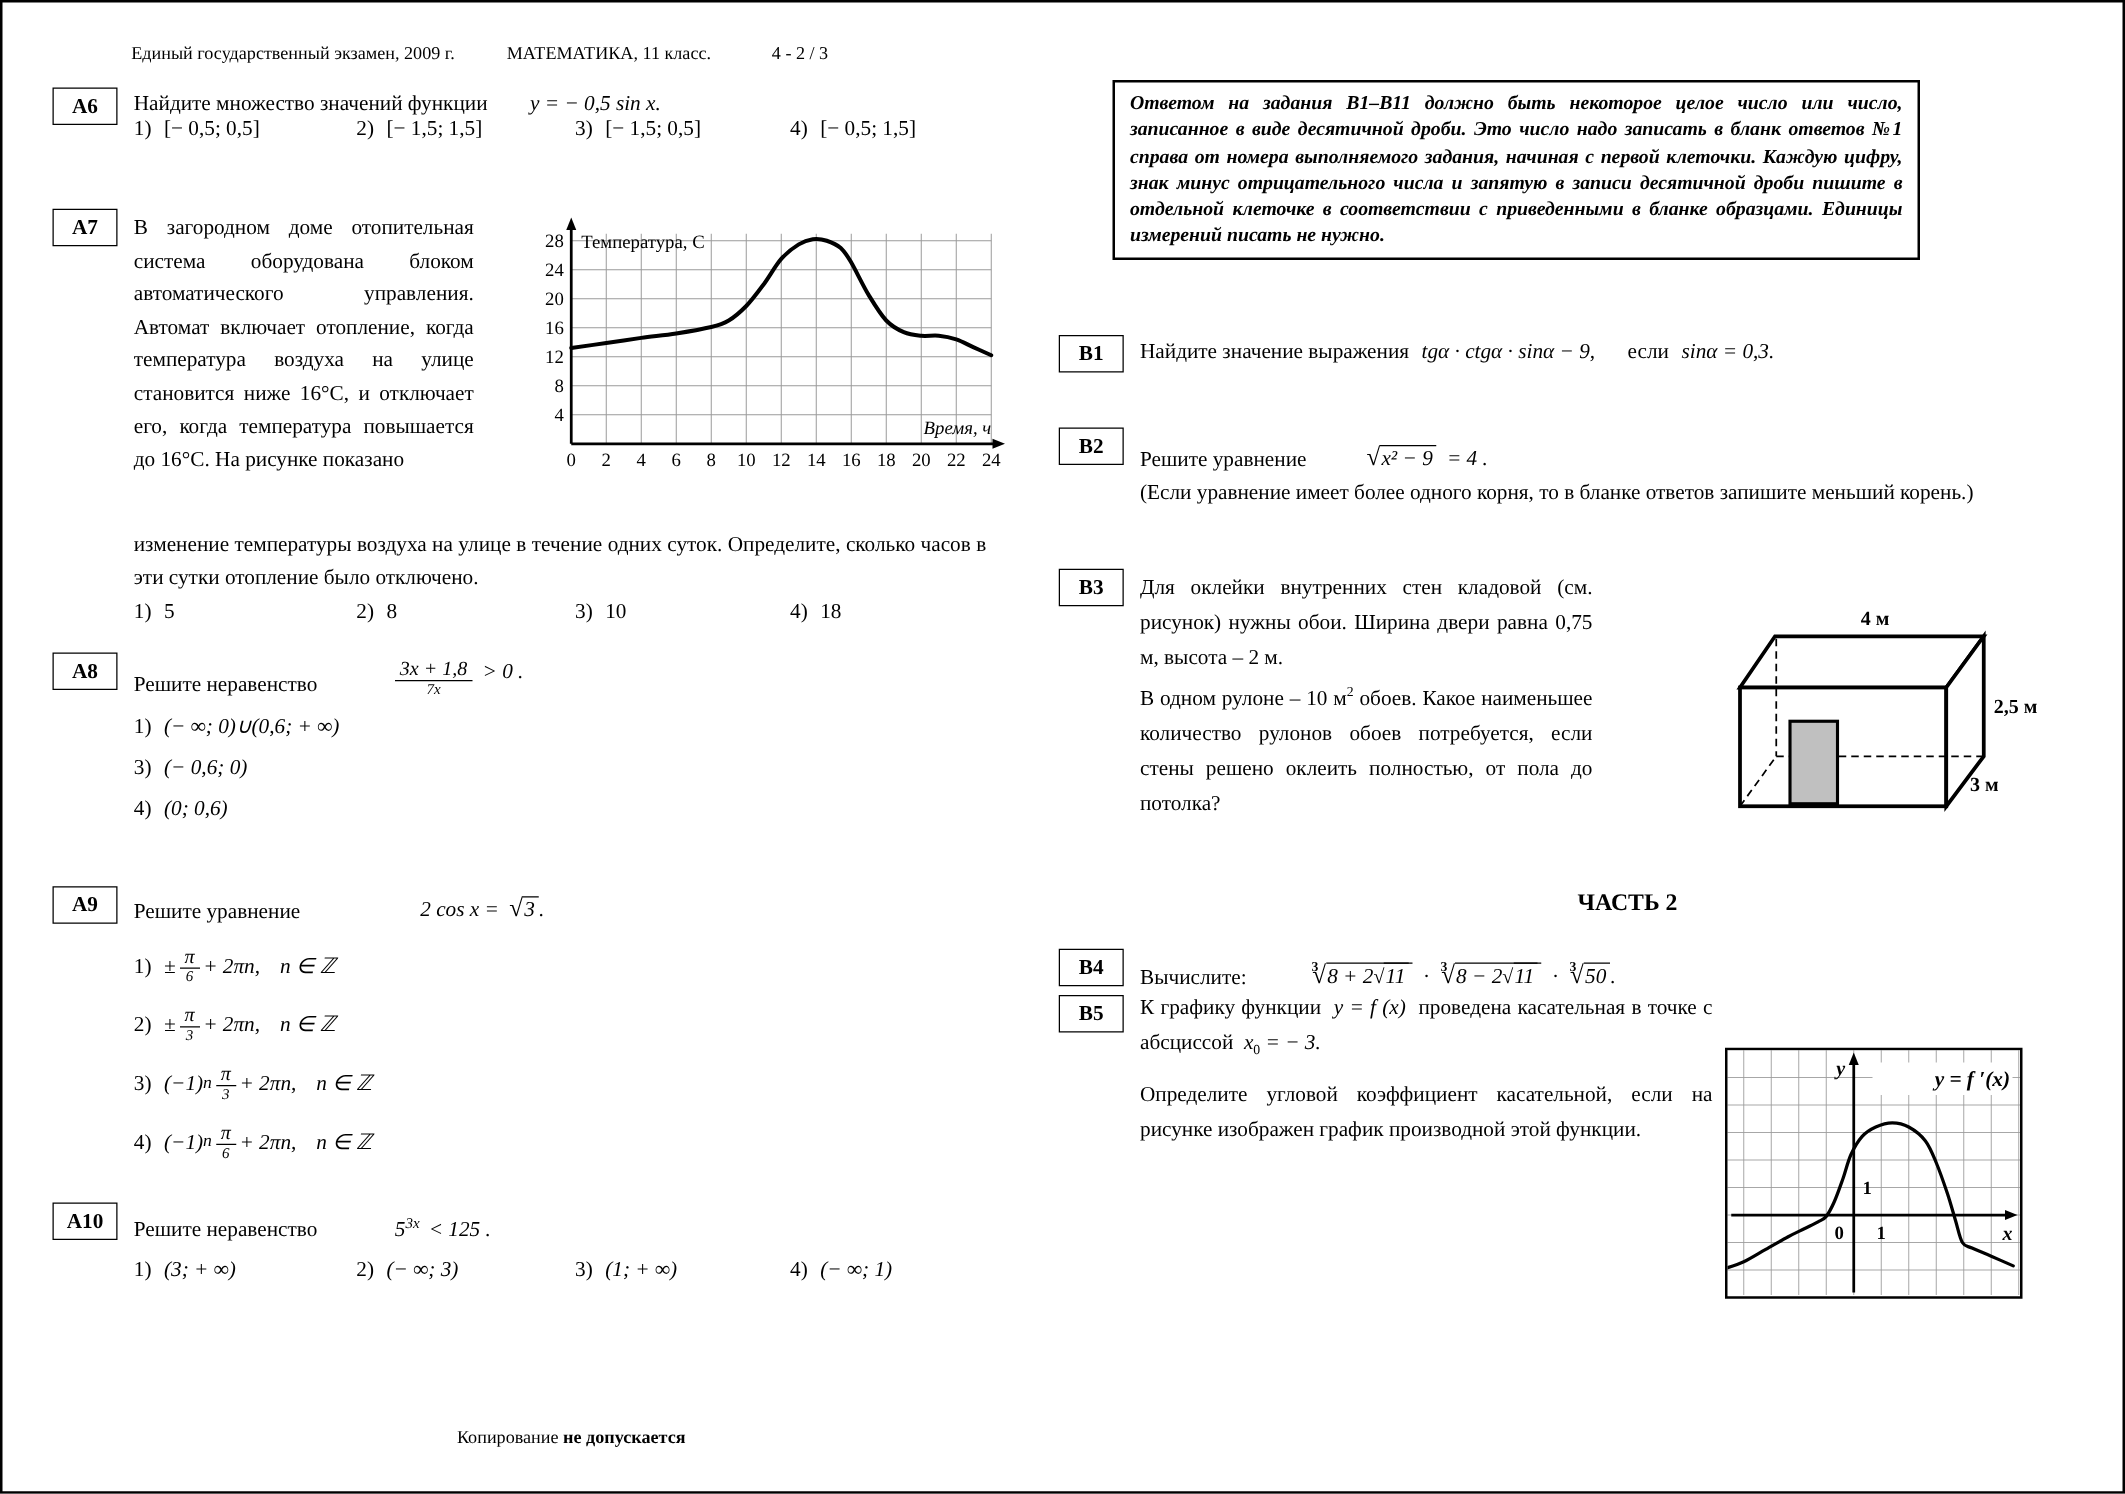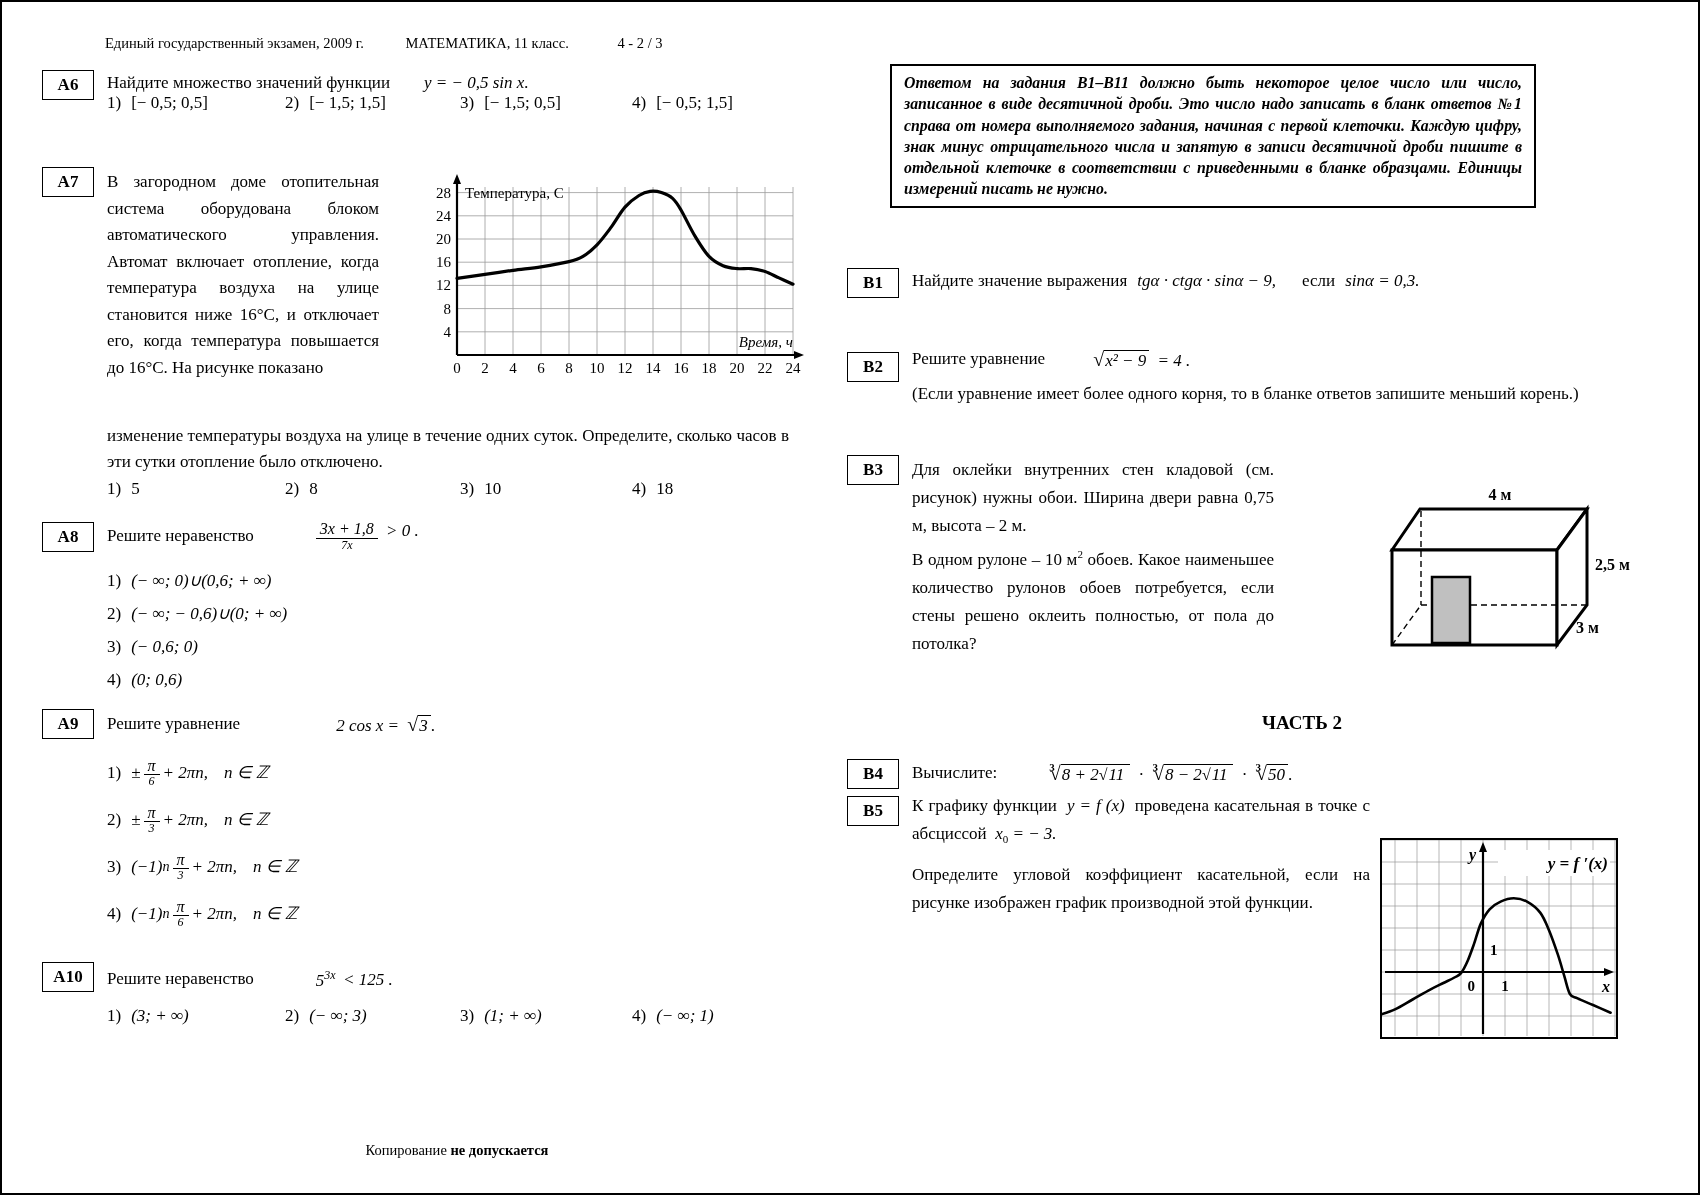--- a/index.html
+++ b/index.html
@@ -3,21 +3,21 @@
 <meta charset="utf-8">
 <style>
   html,body{margin:0;padding:0;background:#888}
   .page{position:relative;width:1700px;height:1195px;background:#fff;border:2px solid #000;
         box-sizing:border-box;font-family:"Liberation Serif",serif;color:#000;overflow:hidden}
   .abs{position:absolute}
   .hdr{font-size:14.5px;white-space:nowrap}
   .qbox{position:absolute;left:0;top:0;width:50px;height:28px;border:1.7px solid #000;
         font-weight:bold;font-size:17px;text-align:center;line-height:28px;background:#fff}
   .qbody{position:absolute;left:65px;top:0}
-  .qline{display:flex;align-items:center;font-size:17px}
+  .qline{display:flex;align-items:flex-end;font-size:17px}
   .fm{font-style:italic}
   .just{text-align:justify;font-size:17px;line-height:26.5px}
   .opts4{display:grid;grid-template-columns:178px 175px 172px auto;font-size:17px;white-space:nowrap}
   .optn{margin-right:10px}
   .optline{font-size:17px;line-height:33px;white-space:nowrap}
   .a9row{height:47px;display:flex;align-items:center;font-size:17px;white-space:nowrap}
   .frac{display:inline-block;text-align:center;vertical-align:-13px;line-height:1.08;font-style:italic}
   .frac .num{display:block;font-size:16px;padding:0 4px}
   .frac .den{display:block;border-top:1.4px solid #000;font-size:12px;padding:0 4px}
   .sqrt{display:inline-block;white-space:nowrap;font-style:italic}
@@ -129,21 +129,20 @@
     <div class="qbody" style="width:690px">
       <div class="qline" style="height:44px">
         <span>Решите неравенство</span>
         <span style="margin-left:62px">
           <span class="frac"><span class="num">3x + 1,8</span><span class="den">7x</span></span>
           <span class="fm" style="margin-left:4px">&gt; 0 .</span>
         </span>
       </div>
       <div style="margin-top:6px">
         <div class="optline"><span class="optn">1)</span><span class="fm">(− ∞; 0)∪(0,6; + ∞)</span></div>
-        <div class="optline"><span class="optn">2)</span><span class="fm">(− ∞; − 0,6)∪(0; + ∞)</span></div>
         <div class="optline"><span class="optn">3)</span><span class="fm">(− 0,6; 0)</span></div>
         <div class="optline"><span class="optn">4)</span><span class="fm">(0; 0,6)</span></div>
       </div>
     </div>
   </div>
 
   <div class="abs" style="left:40px;top:707px;width:745px">
     <div class="qbox"><span>А9</span></div>
     <div class="qbody" style="width:690px">
       <div class="qline" style="height:30px">
@@ -235,21 +234,21 @@
       <div class="qline" style="margin-top:3px">
         <span>Найдите значение выражения</span>
         <span class="fm" style="margin-left:10px">tgα · ctgα · sinα − 9,</span>
         <span style="margin-left:26px">если</span>
         <span class="fm" style="margin-left:10px">sinα = 0,3.</span>
       </div>
     </div>
   </div>
 
   <div class="abs" style="left:845px;top:338px;width:815px">
-    <div class="qbox" style="top:12px"><span>В2</span></div>
+    <div class="qbox" style="top:2px"><span>В2</span></div>
     <div class="qbody" style="width:700px">
       <div class="qline" style="height:38px">
         <span>Решите уравнение</span>
         <span style="margin-left:48px">
           <span class="sqrt"><span class="sign">√</span><span class="bar">x² − 9</span></span>
           <span class="fm" style="margin-left:4px">= 4 .</span>
         </span>
       </div>
       <div class="just" style="width:690px;line-height:27px;margin-top:2px">(Если уравнение имеет более одного корня, то в бланке ответов запишите меньший корень.)</div>
     </div>

